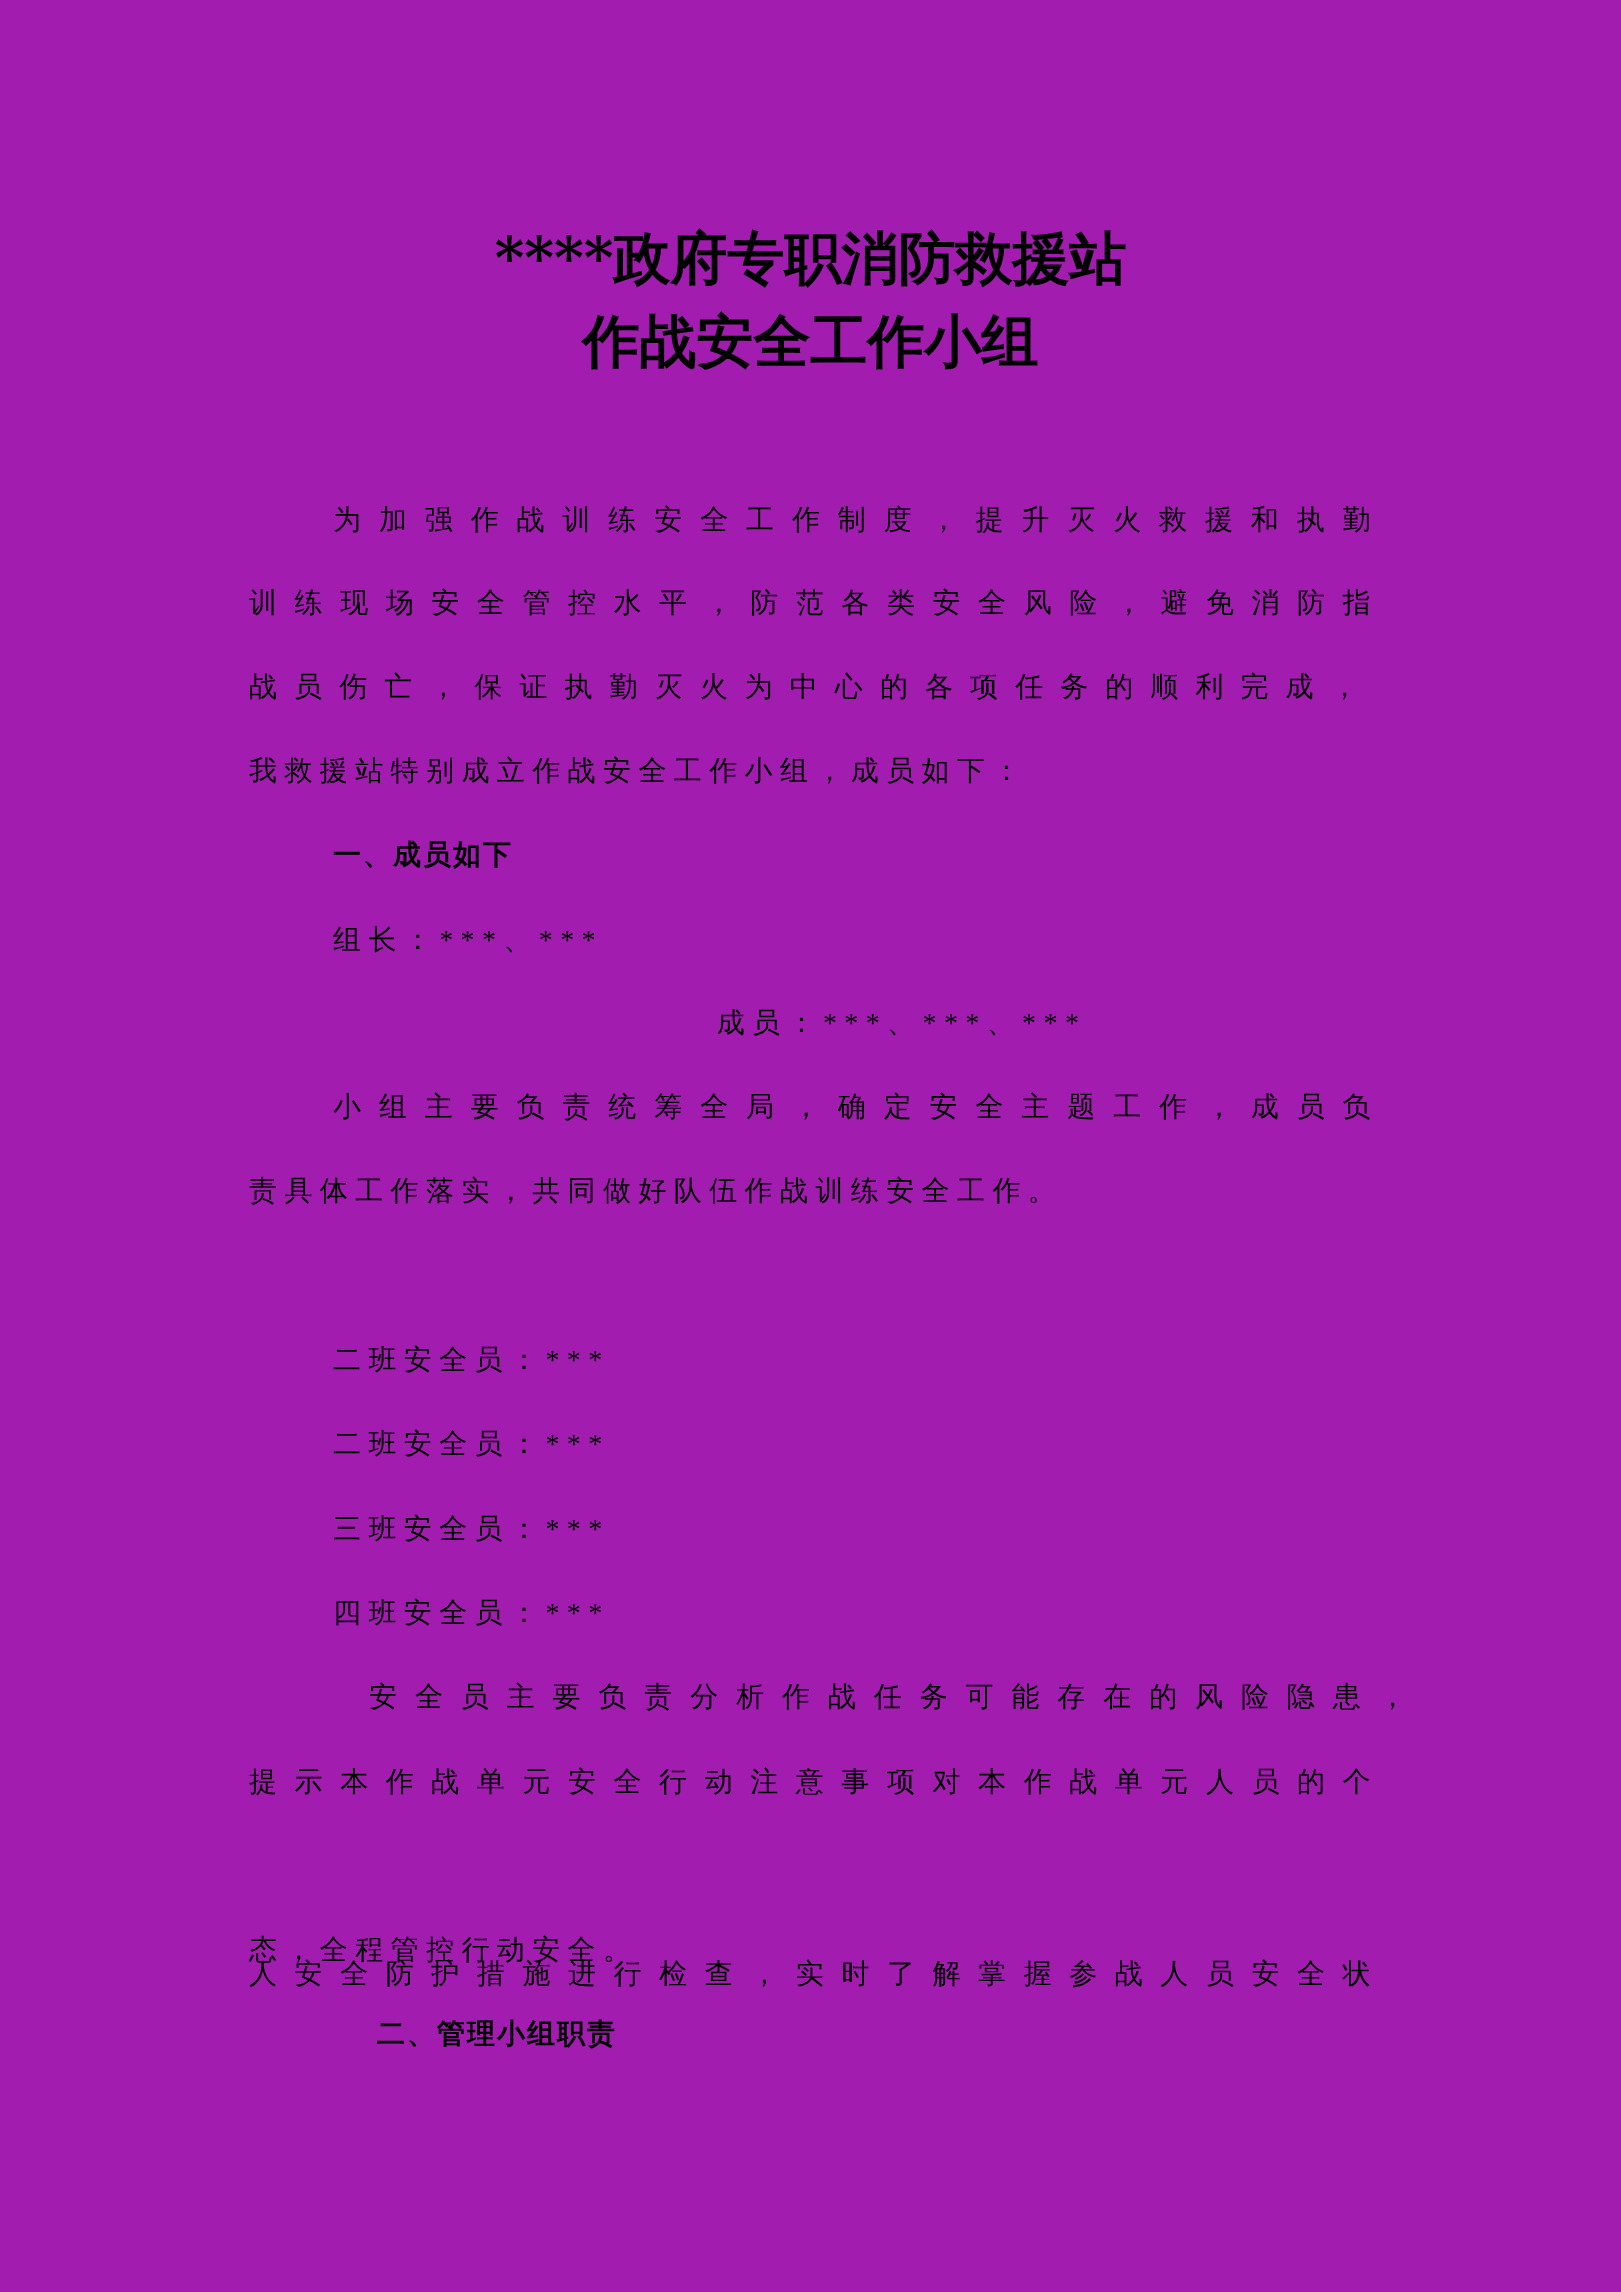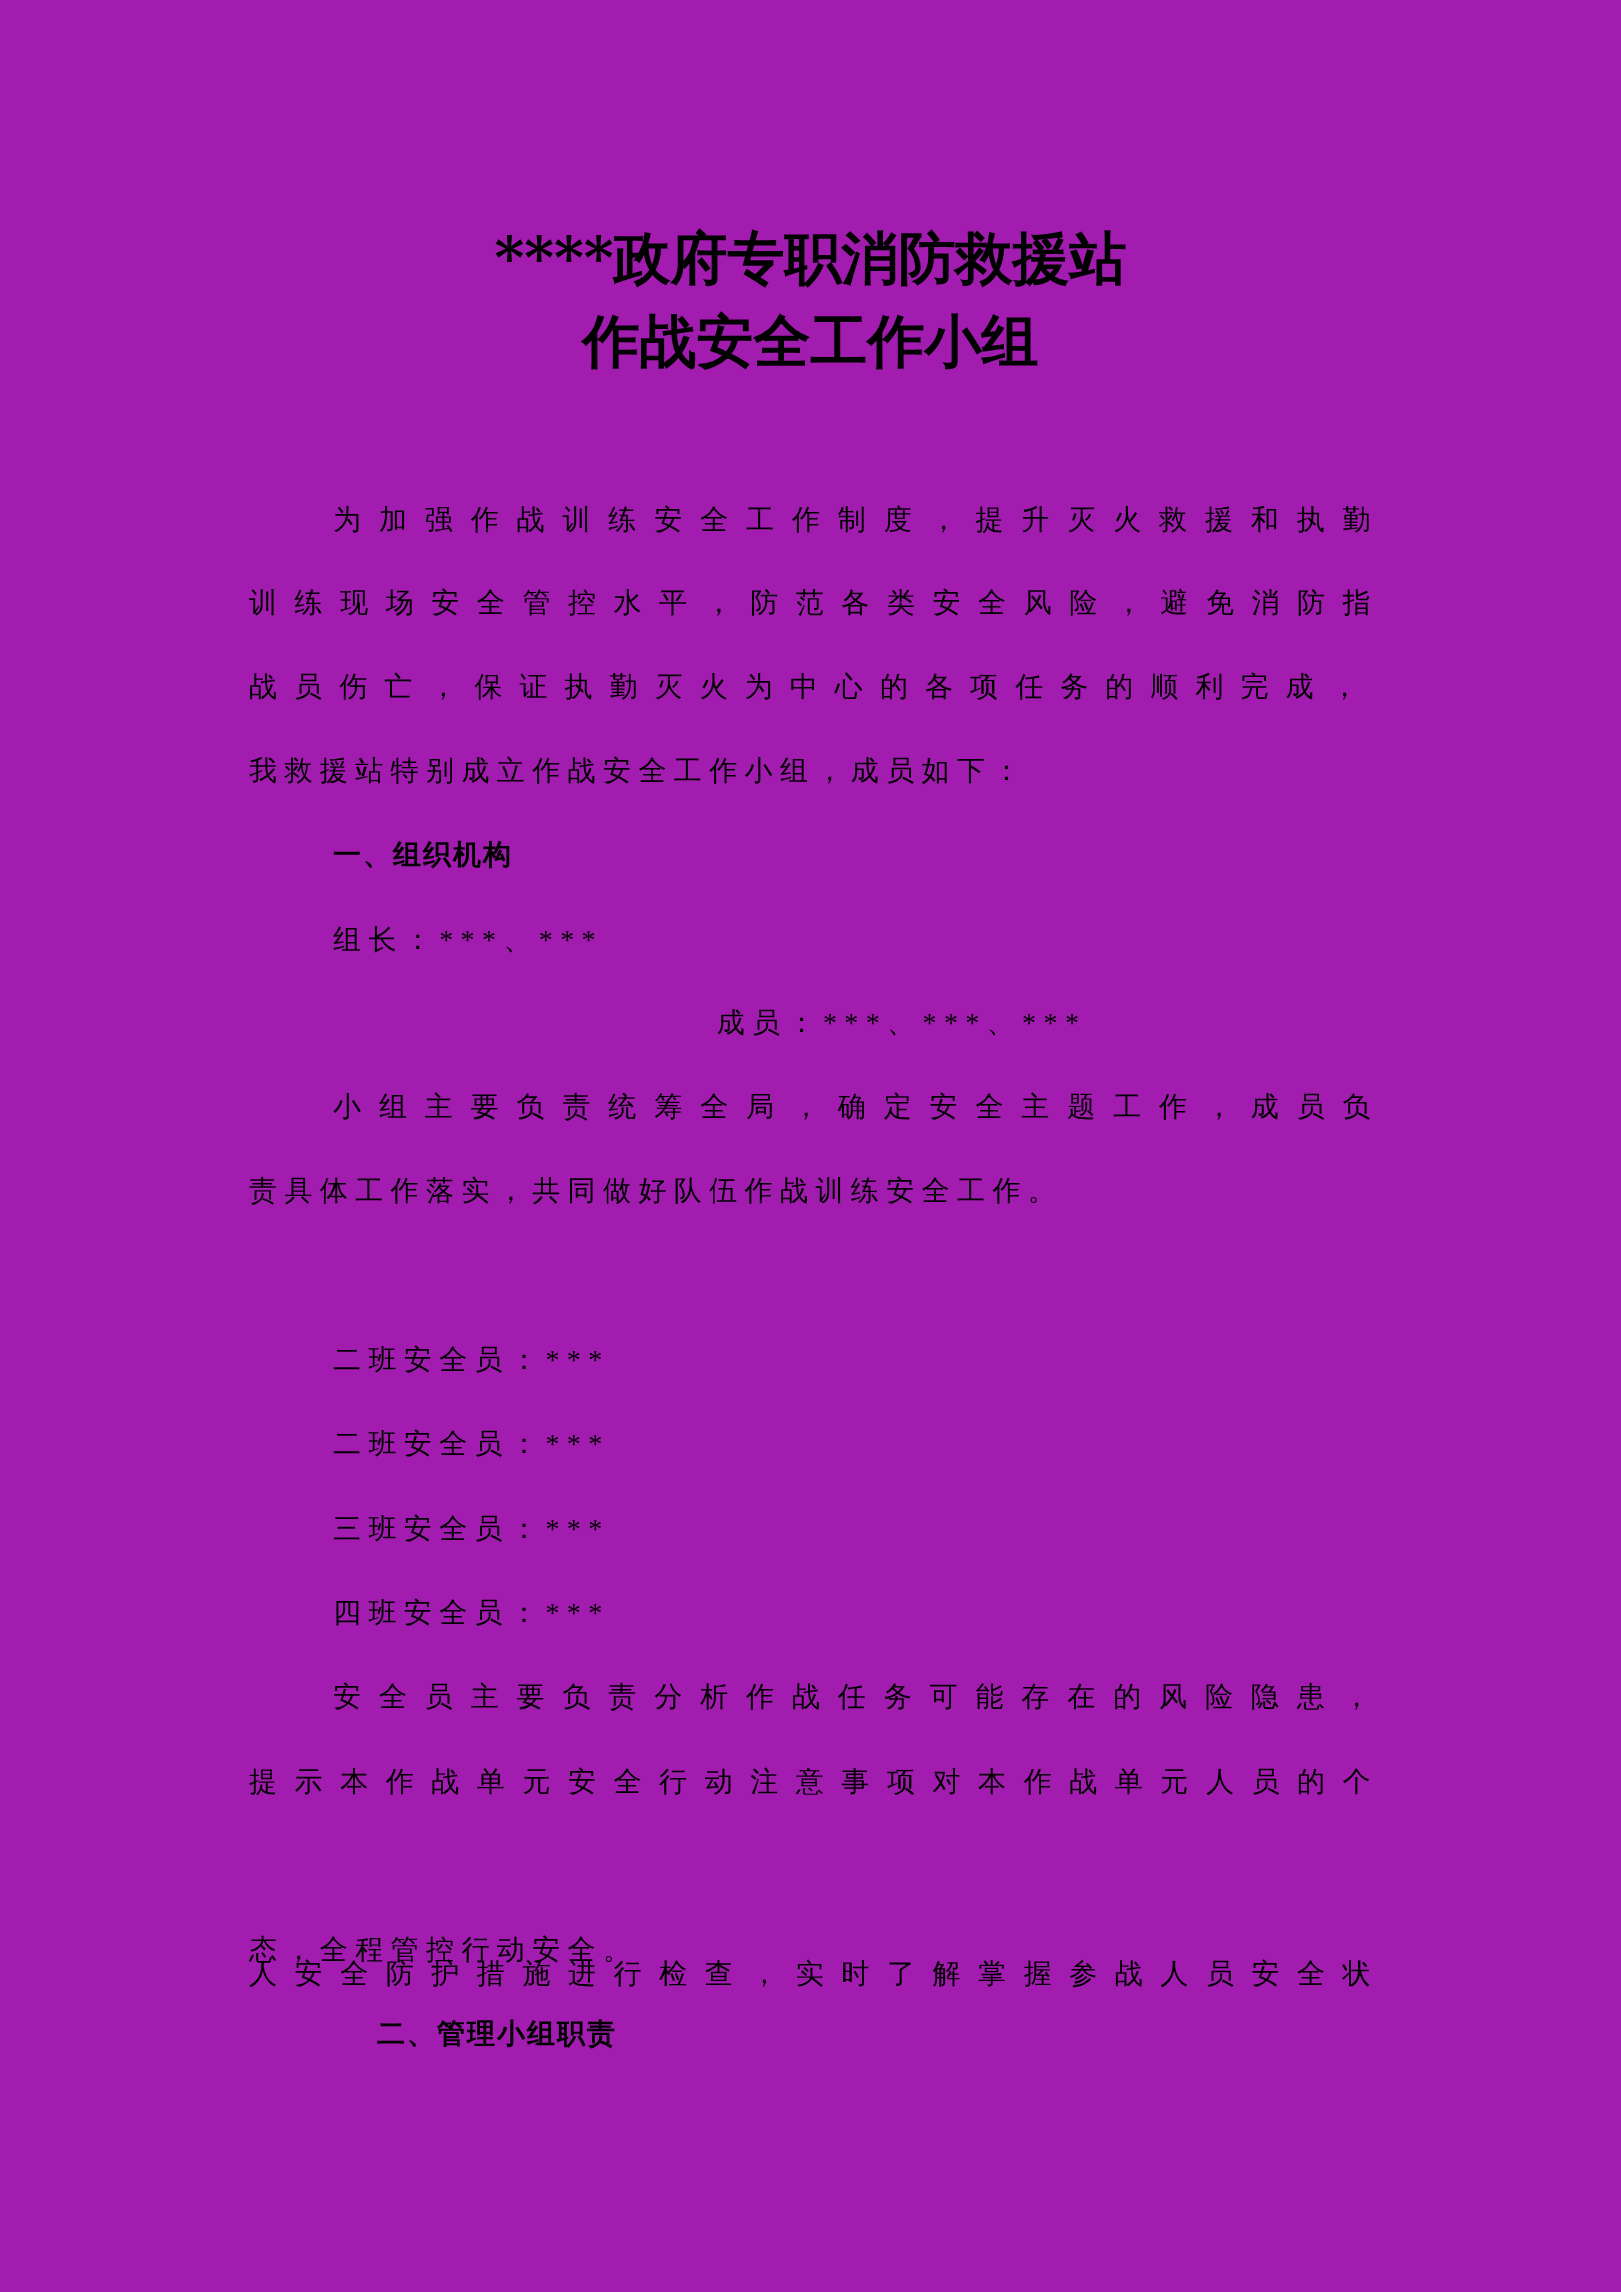--- a/index.html
+++ b/index.html
@@ -26,33 +26,33 @@
 <div class="page">
 
   <div class="title" style="top:223px;">****政府专职消防救援站</div>
   <div class="title" style="top:306px;">作战安全工作小组</div>
 
   <div class="line indent justify" style="top:490px; width:1045px;">为加强作战训练安全工作制度，提升灭火救援和执勤</div>
   <div class="line justify" style="top:573px; width:1129px;">训练现场安全管控水平，防范各类安全风险，避免消防指</div>
   <div class="line justify" style="top:657px; width:1117px;">战员伤亡，保证执勤灭火为中心的各项任务的顺利完成，</div>
   <div class="line" style="top:741px;">我救援站特别成立作战安全工作小组，成员如下：</div>
 
-  <div class="line indent heading" style="top:825px;">一、组织机构</div>
+  <div class="line indent heading" style="top:825px;">一、成员如下</div>
   <div class="line indent" style="top:910px;">组长：***、***</div>
   <div class="line indent" style="top:993px;text-align:center;">成员：***、***、***</div>
 
   <div class="line indent justify" style="top:1077px; width:1045px;">小组主要负责统筹全局，确定安全主题工作，成员负</div>
   <div class="line" style="top:1161px;">责具体工作落实，共同做好队伍作战训练安全工作。</div>
 
   <div class="line indent" style="top:1330px;">二班安全员：***</div>
   <div class="line indent" style="top:1414px;">二班安全员：***</div>
   <div class="line indent" style="top:1499px;">三班安全员：***</div>
   <div class="line indent" style="top:1583px;">四班安全员：***</div>
 
-  <div class="line indent justify" style="top:1667px; width:1045px;">安全员主要负责分析作战任务可能存在的风险隐患，</div>
+  <div class="line indent justify" style="top:1667px; width:1045px;margin-left:36px;">安全员主要负责分析作战任务可能存在的风险隐患，</div>
   <div class="line justify" style="top:1752px; width:1129px;">提示本作战单元安全行动注意事项对本作战单元人员的个</div>
   <div class="line justify" style="top:1944px; width:1129px;">人安全防护措施进行检查，实时了解掌握参战人员安全状</div>
   <div class="line" style="top:1920px;">态，全程管控行动安全。</div>
 
   <div class="line indent heading" style="top:2004px;margin-left:44px;">二、管理小组职责</div>
 
 </div>
 
 
 </body></html>

